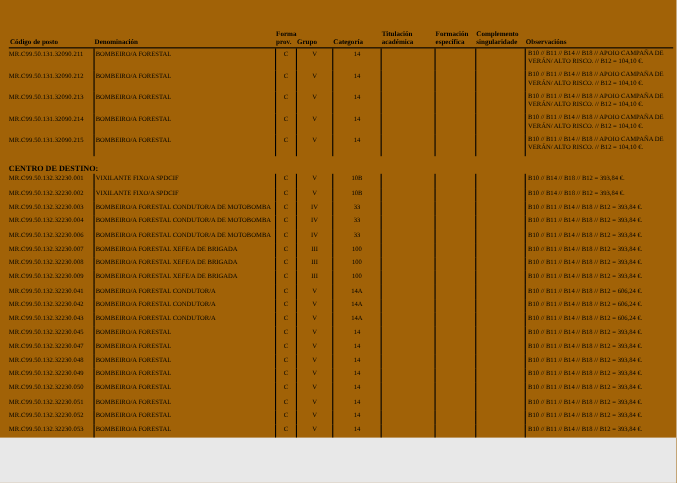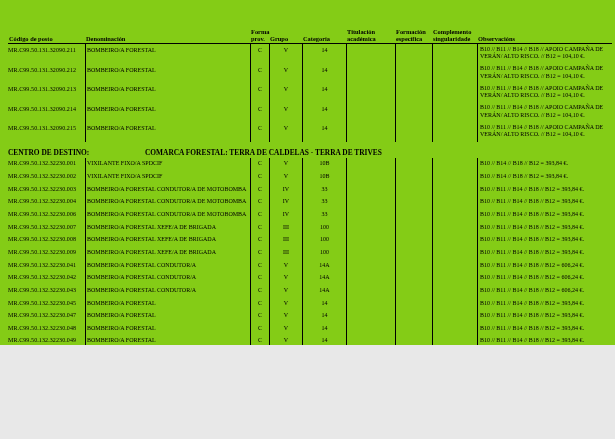--- a/index.html
+++ b/index.html
@@ -1,18 +1,18 @@
 <!DOCTYPE html>
 <html><head>
 <meta charset="utf-8">
 <style>
   html,body{margin:0;padding:0;background:#e8e8e8;}
   .page{
-    width:615px;height:345px;box-sizing:border-box;
-    background:#84cc16;color:#000;
+    width:615px;height:398px;box-sizing:border-box;
+    background:#a16207;color:#000;
     font-family:"Liberation Serif", serif;
     padding:26px 3px 0 8px;
     position:relative;overflow:hidden;
     margin:0 auto;
   }
   .grid{
     display:grid;
     grid-template-columns:77px 165px 19px 33px 44px 49px 37px 45px 132px;
   }
   
@@ -125,21 +125,20 @@
         <div class="c bl mid">14</div>
         <div class="c bl"></div>
         <div class="c bl"></div>
         <div class="c bl"></div>
         <div class="c bl obs">B10 // B11 // B14 // B18 // APOIO CAMPAÑA DE VERÁN/ ALTO RISCO. // B12 = 104,10 €.</div>
       </div>
     </div>
 
   <div class="centro">
     <span class="lbl">CENTRO DE DESTINO:</span>
-    <span class="val">COMARCA FORESTAL: TERRA DE CALDELAS - TERRA DE TRIVES</span>
   </div>
 
   <div>
 
       <div class="grid row short">
         <div class="c code">MR.C99.50.132.32230.001</div>
         <div class="c bl">VIXILANTE FIXO/A SPDCIF</div>
         <div class="c bl mid">C</div>
         <div class="c bl mid">V</div>
         <div class="c bl mid">10B</div>

